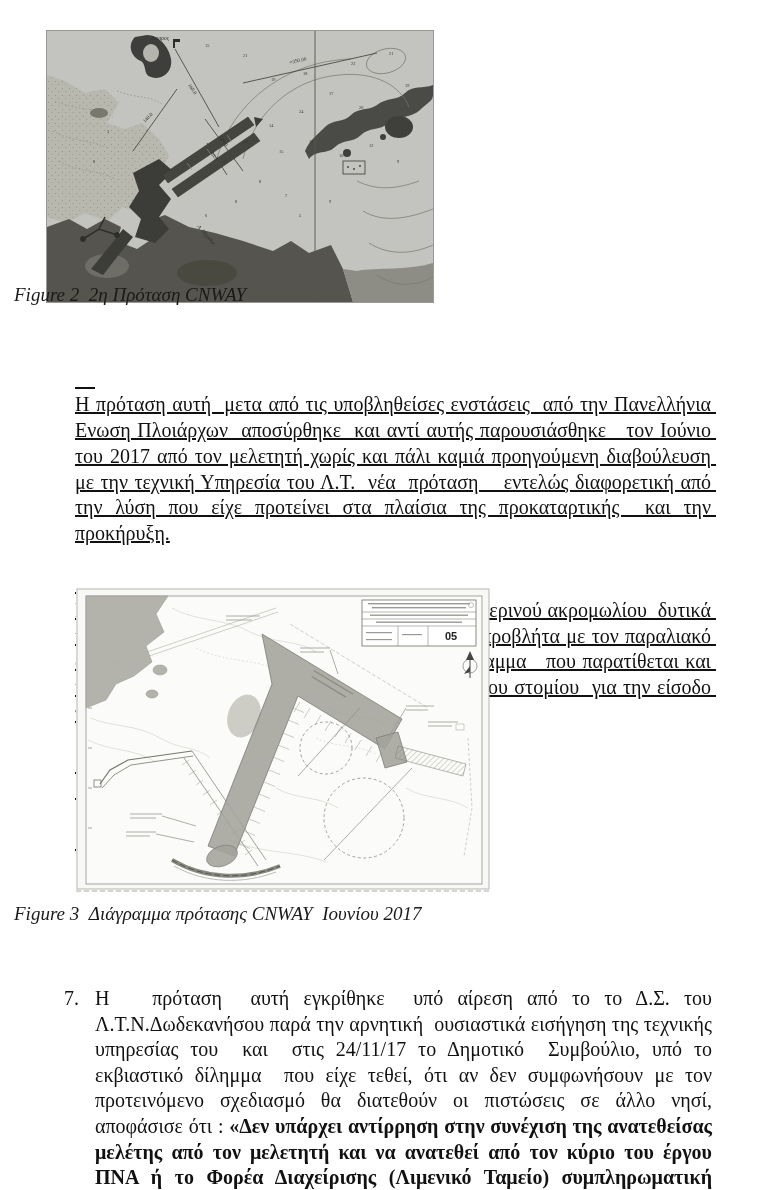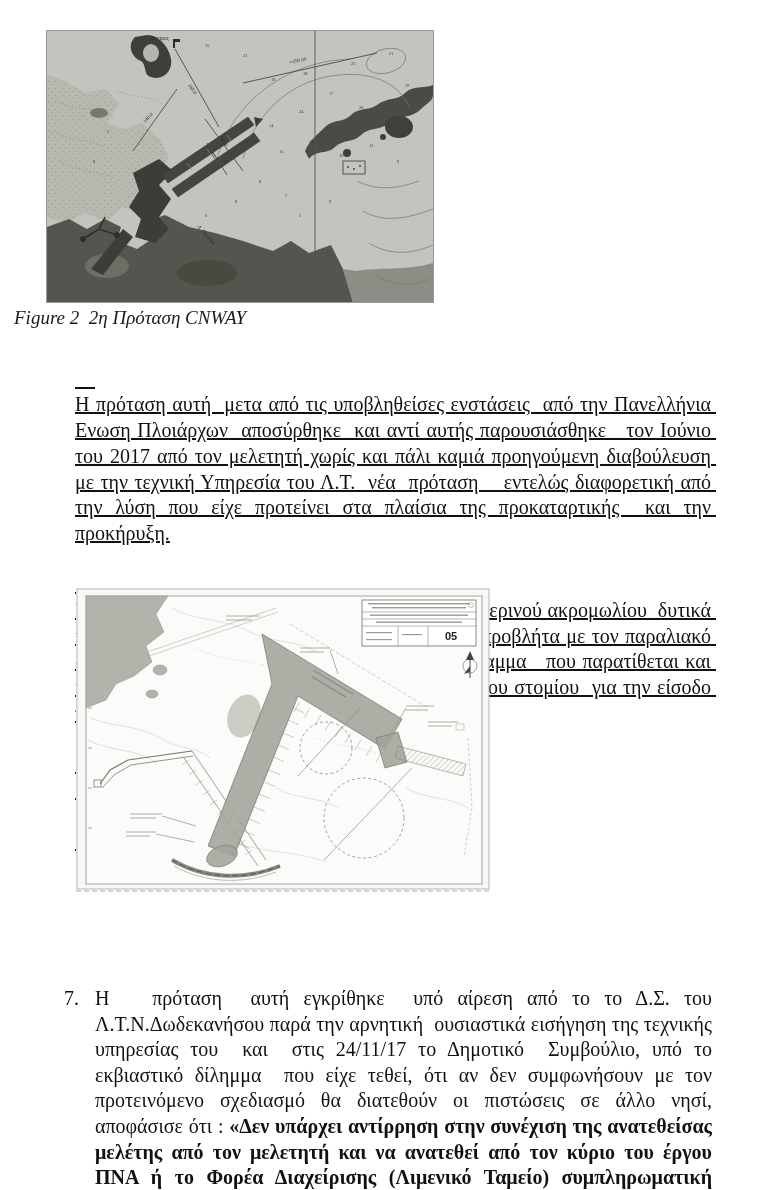--- a/index.html
+++ b/index.html
@@ -3,21 +3,21 @@
 <meta charset="utf-8">
 <style>
   html,body{margin:0;padding:0;background:#fff;}
   .page{position:relative;width:760px;height:1190px;background:#fff;overflow:hidden;
         font-family:"Liberation Serif", serif;color:#111;}
   .figwrap{position:absolute;}
   .figwrap svg{display:block;}
   .fig2{left:46px;top:30px;width:386px;height:271px;border:1px solid #9a9a94;background:#c3c3bf;}
   .fig3{left:76px;top:588px;width:352px;height:305px;background:#fdfdfb;}
   .caption{position:absolute;left:14px;font-style:italic;font-size:19px;white-space:pre-wrap;color:#1a1a1a;}
-  .cap2{top:307px;}
+  .cap2{top:284px;}
   .cap3{top:903px;}
   .bodytext{position:absolute;left:75px;top:341px;width:636px;font-size:20px;line-height:25.7px;
             text-align:justify;white-space:pre-wrap;text-decoration:underline;}
   .bodytext p{margin:0;}
   .item7{position:absolute;left:64px;top:986px;width:648px;font-size:20px;line-height:25.6px;}
   .item7 .num{position:absolute;left:0;top:0;}
   .item7 .itext{margin-left:31px;text-align:justify;white-space:pre-wrap;}
   .item7 strong{font-weight:700;}
   
   text{font-family:"Liberation Serif", serif;}
@@ -263,19 +263,20 @@
         <path d="M150,28 h34 M150,32 h26"></path>
       </g>
 
       <g stroke="#b0b0a8" stroke-width="0.6" fill="none">
         <path d="M392,150 L396,220 388,268" stroke-dasharray="3,2"></path>
         <rect x="380" y="136" width="8" height="6"></rect>
       </g>
     </svg>
   </div>
 
+  <div class="caption cap3">Figure 3  Διάγραμμα πρότασης CNWAY  Ιουνίου 2017</div>
 
   <div class="item7">
     <span class="num">7.</span>
     <div class="itext"><span>Η   πρόταση  αυτή εγκρίθηκε  υπό αίρεση από το το Δ.Σ. του Λ.Τ.Ν.Δωδεκανήσου παρά την αρνητική  ουσιαστικά εισήγηση της τεχνικής υπηρεσίας του  και  στις 24/11/17 το Δημοτικό  Συμβούλιο, υπό το εκβιαστικό δίλημμα  που είχε τεθεί, ότι αν δεν συμφωνήσουν με τον προτεινόμενο σχεδιασμό θα διατεθούν οι πιστώσεις σε άλλο νησί,   αποφάσισε ότι : </span><strong>«Δεν υπάρχει αντίρρηση στην συνέχιση της ανατεθείσας μελέτης από τον μελετητή και να ανατεθεί από τον κύριο του έργου ΠΝΑ ή το Φορέα Διαχείρισης (Λιμενικό Ταμείο) συμπληρωματική μελέτη μεταφοράς των οχληρών και επικίνδυνων φορτίων, εκτός σχεδίου</strong></div>
   </div>
 
 </div>
 
 </body></html>

